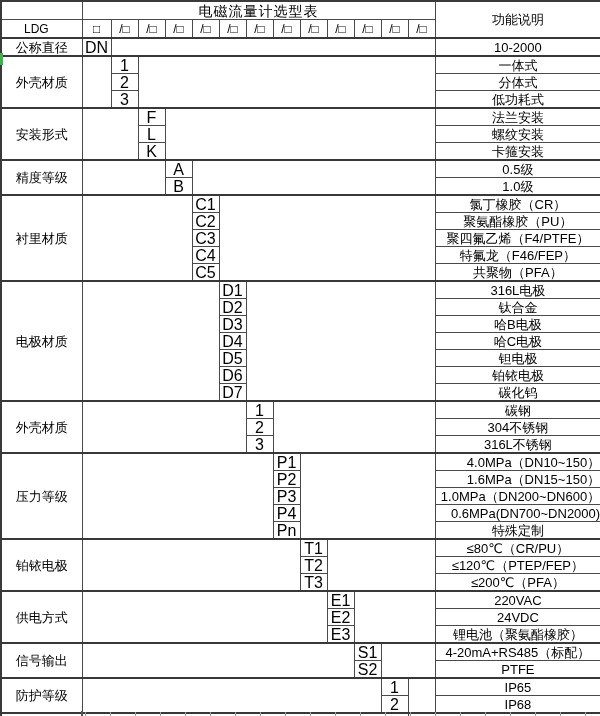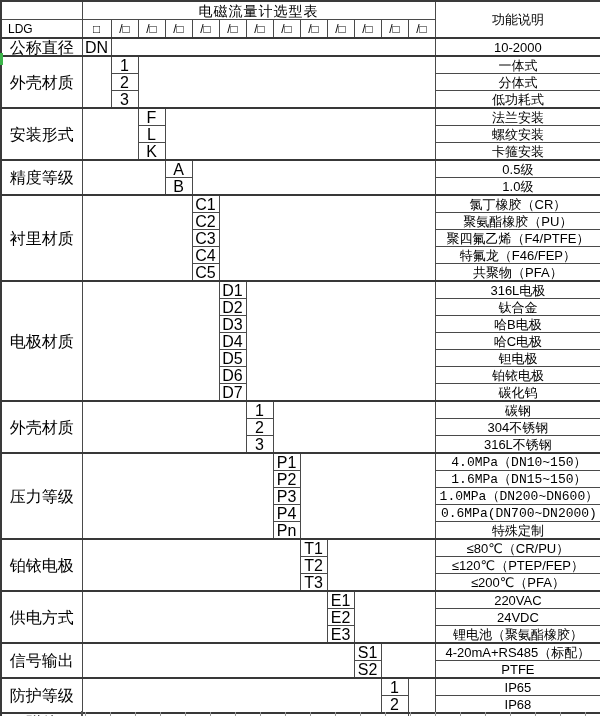--- a/index.html
+++ b/index.html
@@ -6,25 +6,25 @@
   #page{position:relative;width:600px;height:716px;background:#fff;overflow:hidden;
         font-family:"Liberation Sans","DejaVu Sans",sans-serif;color:#000;}
   table.sel{border-collapse:collapse;table-layout:fixed;width:600px;
             border:2px solid #3a3a3a;}
   td{border:1px solid #4a4a4a;padding:0;margin:0;overflow:hidden;white-space:nowrap;
      font-size:12px;text-align:center;height:16px;line-height:15px;vertical-align:middle;}
   tr.hdr td{height:17px;line-height:16px;}
   tr.gs td{border-top:2px solid #383838;}
   td.title{font-size:14px;letter-spacing:1px;}
   td.fh{font-size:13px;}
-  td.label{font-size:16px;}
-  td.ldg{text-align:left;padding-left:6px;font-size:12px;}
+  td.label{font-size:13px;}
+  td.ldg{text-align:left;padding-left:22px;font-size:12px;}
   td.code{font-size:16px;}
   td.desc{font-size:13px;}
-  td.desc.left{text-align:center;padding-left:2px;font-family:Liberation Mono, monospace;}
+  td.desc.left{text-align:right;padding-left:2px;}
   td.slot{font-size:12px;letter-spacing:0;}
   .artifact{position:absolute;left:0;top:53px;width:3px;height:12px;background:#3cb44a;}
   .ticks{position:absolute;left:85px;top:712px;width:505px;height:4px;
          background:repeating-linear-gradient(to right,#9a9a9a 0,#9a9a9a 1px,transparent 1px,transparent 25px);}
   .tick-dark{position:absolute;left:81px;top:711px;width:2px;height:5px;background:#555;}
 </style>
 </head>
 <body>
 
 <div id="page">

